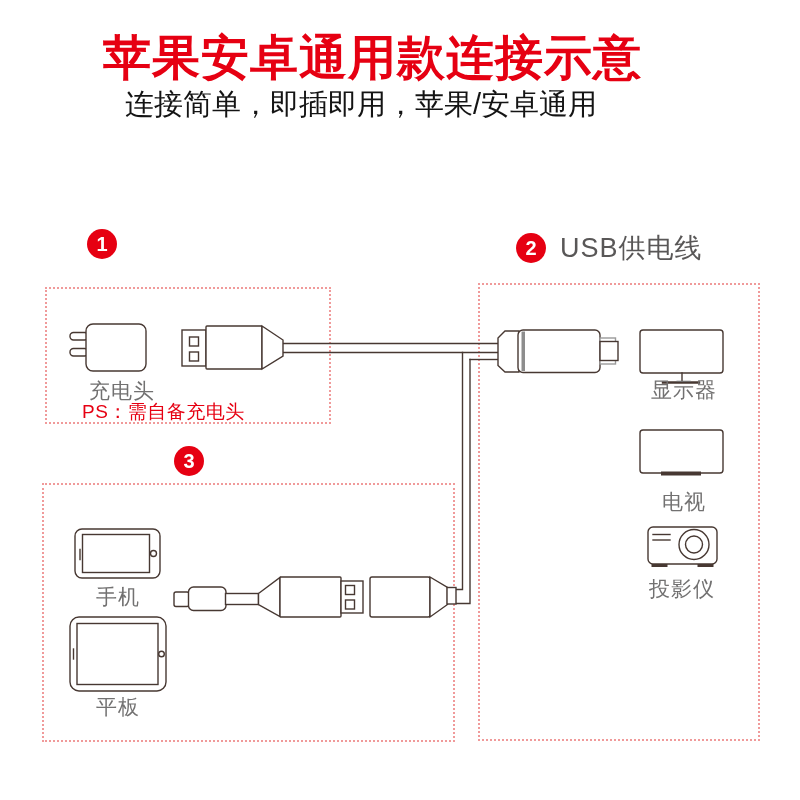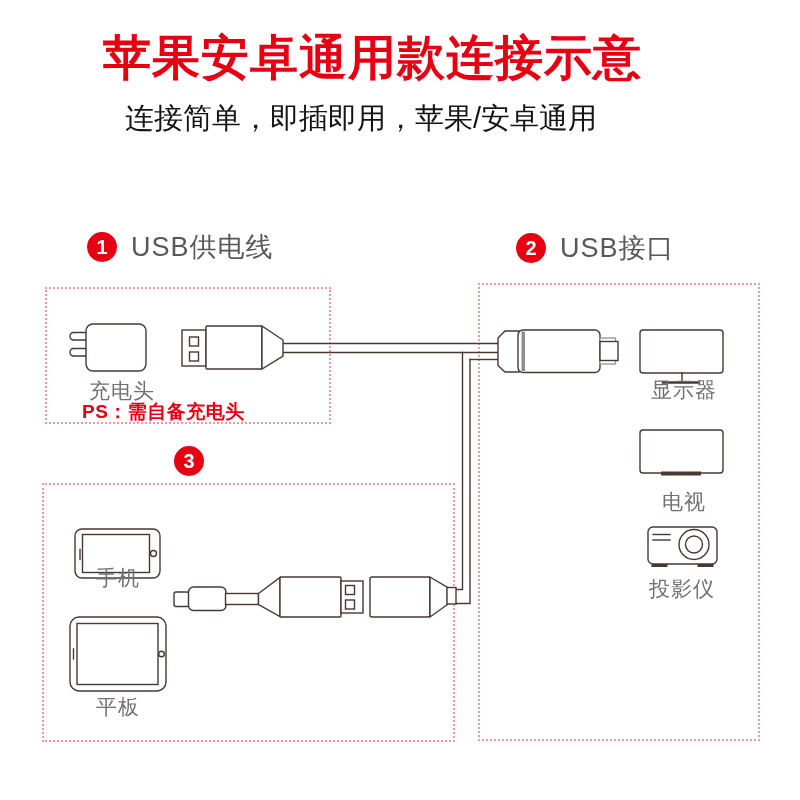--- a/index.html
+++ b/index.html
@@ -7,62 +7,61 @@
     position:relative;width:800px;height:800px;background:#ffffff;overflow:hidden;
     font-family:"Liberation Sans","DejaVu Sans",sans-serif;
   }
   .title{
     position:absolute;left:0;top:30px;width:745px;text-align:center;
     font-size:48px;font-weight:700;color:#e60012;letter-spacing:1px;line-height:56px;
     white-space:nowrap;
     font-family:Liberation Serif, serif;
   }
   .subtitle{
-    position:absolute;left:0;top:99px;width:722px;text-align:center;
+    position:absolute;left:0;top:85px;width:722px;text-align:center;
     font-size:29px;font-weight:500;color:#141414;line-height:38px;white-space:nowrap;
   }
   .dashed-box{position:absolute;border:2px dotted #f09a9a;box-sizing:border-box;}
   .box1{left:45px;top:287px;width:286px;height:137px;}
   .box2{left:478px;top:283px;width:282px;height:458px;}
   .box3{left:42px;top:483px;width:413px;height:259px;}
   .sec-header{position:absolute;display:flex;align-items:center;gap:14px;}
   .badge{
     width:30px;height:30px;border-radius:50%;background:#e60012;color:#ffffff;
     font-size:20px;font-weight:700;display:flex;align-items:center;justify-content:center;
     flex:0 0 auto;
   }
   .sec-title{font-size:27px;color:#595757;letter-spacing:1px;white-space:nowrap;}
   .art{position:absolute;left:0;top:0;}
   .lbl{
     position:absolute;transform:translateX(-50%);color:#727171;
     font-size:21px;letter-spacing:1px;white-space:nowrap;
   }
   .note{
-    position:absolute;color:#e60012;font-size:19px;letter-spacing:0.5px;white-space:nowrap;font-weight:bold;
+    position:absolute;color:#e60012;font-size:19px;letter-spacing:0.5px;white-space:nowrap;
   }
 </style>
 </head>
 <body>
 
 <div class="stage">
 
   <div class="title">苹果安卓通用款连接示意</div>
   <div class="subtitle">连接简单，即插即用，苹果/安卓通用</div>
 
   <div class="dashed-box box1"></div>
   <div class="dashed-box box2"></div>
   <div class="dashed-box box3"></div>
 
   <div class="sec-header" style="left:87px;top:229px;">
     <span class="badge">1</span>
-    <span class="sec-title">USB供电线</span>
   </div>
   <div class="sec-header" style="left:516px;top:230px;">
     <span class="badge">2</span>
-    <span class="sec-title">USB接口</span>
+    <span class="sec-title">USB供电线</span>
   </div>
   <div class="sec-header" style="left:174px;top:446px;">
     <span class="badge">3</span>
   </div>
 
   <svg class="art" width="800" height="800" viewBox="0 0 800 800" stroke="#473832" stroke-width="1.4" fill="none" stroke-linecap="square">
 
     <g>
       <path d="M283,343.5 H498"></path>
       <path d="M283,352.5 H498"></path>
@@ -146,17 +145,17 @@
     </g>
   </svg>
 
   <div class="lbl" style="left:122px;top:377px;">充电头</div>
   <div class="note" style="left:82px;top:399px;">PS：需自备充电头</div>
 
   <div class="lbl" style="left:684px;top:376px;font-family:Liberation Mono, monospace;">显示器</div>
   <div class="lbl" style="left:684px;top:488px;">电视</div>
   <div class="lbl" style="left:682px;top:575px;">投影仪</div>
 
-  <div class="lbl" style="left:118px;top:564px;">手机</div>
+  <div class="lbl" style="left:118px;top:583px;">手机</div>
   <div class="lbl" style="left:118px;top:693px;">平板</div>
 
 
 </div>
 
 </body></html>

